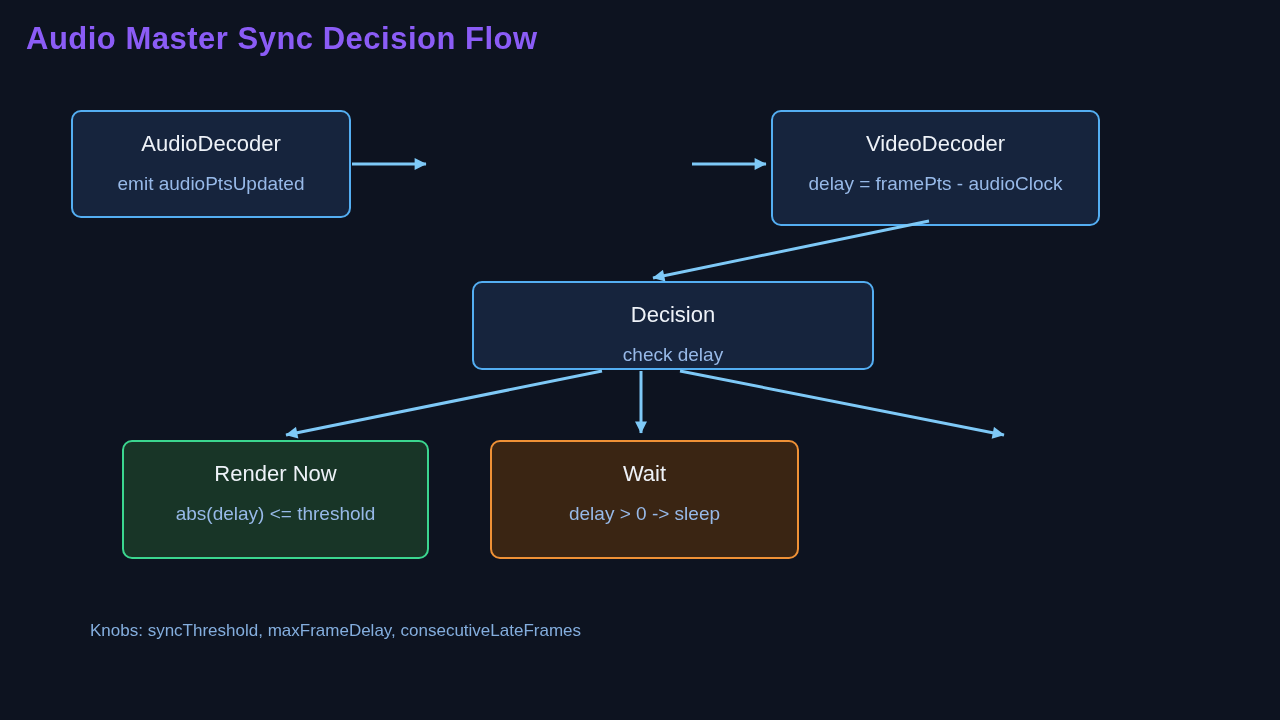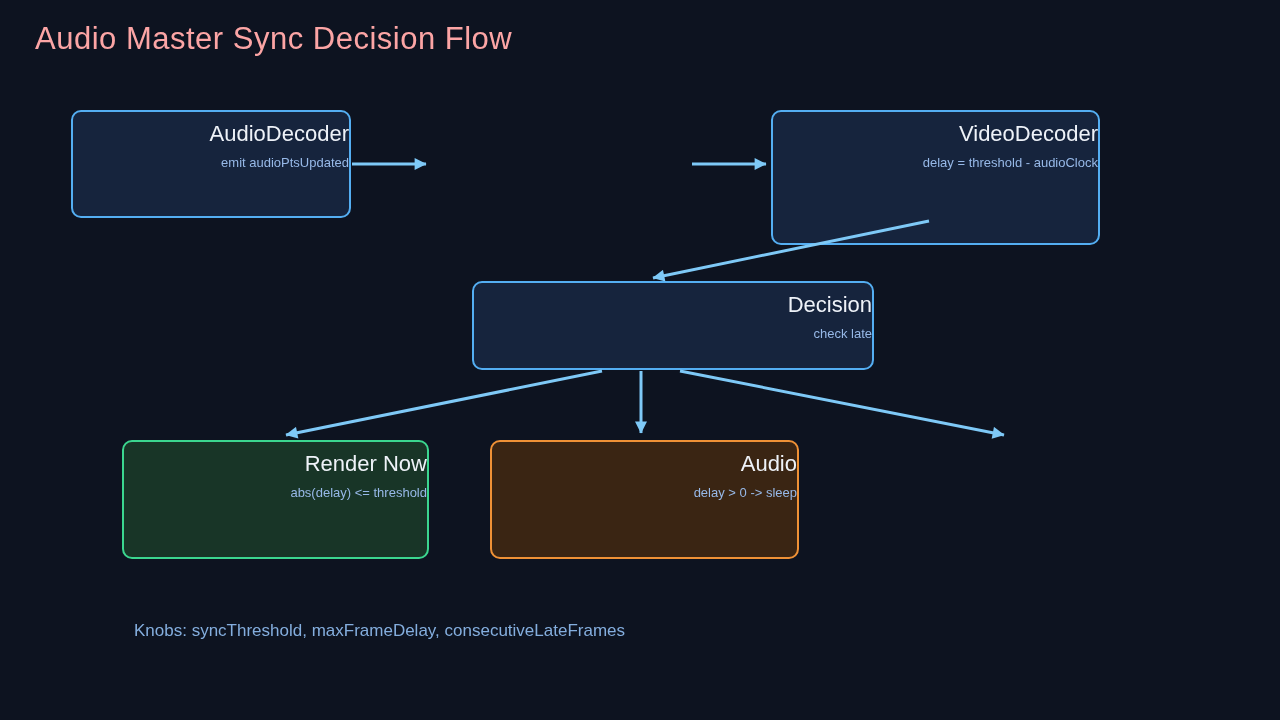--- a/index.html
+++ b/index.html
@@ -12,60 +12,60 @@
     font-family: "Liberation Sans", "DejaVu Sans", sans-serif;
   }
   .stage {
     position: relative;
     width: 1280px;
     height: 720px;
     background: #0d1320;
   }
   .page-title {
     position: absolute;
-    left: 35px;
+    left: 26px;
     top: 21px;
     font-size: 31px;
-    font-weight: 400;
-    color: #fca5a5;
+    font-weight: 700;
+    color: #8b5cf6;
     letter-spacing: 0.5px;
     white-space: nowrap;
   }
   .node {
     position: absolute;
     box-sizing: border-box;
     border-radius: 10px;
     border: 2px solid;
-    text-align: right;
-    padding-top: 8px;
+    text-align: center;
+    padding-top: 18px;
     z-index: 1;
   }
   .node .node-title {
     display: block;
     font-size: 22px;
     line-height: 27px;
     color: #eef2f8;
     white-space: nowrap;
   }
   .node .node-subtitle {
     display: block;
-    margin-top: 6px;
-    font-size: 13px;
+    margin-top: 17px;
+    font-size: 19px;
     line-height: 19px;
     color: #97b9e8;
     white-space: nowrap;
   }
   .node-blue   { background: #16243d; border-color: #54aef2; }
   .node-green  { background: #183527; border-color: #3bd68f; }
   .node-orange { background: #3a2513; border-color: #ef9136; }
   .node-red    { background: #3b1b25; border-color: #f87c7c; }
 
   #n-audio-decoder   { left: 71px;  top: 110px; width: 280px; height: 108px; }
   #n-av-synchronizer { left: 431px; top: 110px; width: 259px; height: 108px; }
-  #n-video-decoder   { left: 771px; top: 110px; width: 329px; height: 135px; }
+  #n-video-decoder   { left: 771px; top: 110px; width: 329px; height: 116px; }
   #n-decision        { left: 472px; top: 281px; width: 402px; height: 89px;  }
   #n-render-now      { left: 122px; top: 440px; width: 307px; height: 119px; }
   #n-wait            { left: 490px; top: 440px; width: 309px; height: 119px; }
   #n-drop-frame      { left: 861px; top: 440px; width: 307px; height: 119px; }
 
   .edges-layer {
     position: absolute;
     left: 0;
     top: 0;
     z-index: 3;
@@ -76,53 +76,52 @@
     stroke-width: 3;
     fill: none;
   }
   .footnote {
     position: absolute;
     left: 90px;
     top: 621px;
     font-size: 17px;
     color: #84aede;
     white-space: nowrap;
-    margin-left: 44px;
   }
 </style>
 </head>
 <body>
 
 <div class="stage">
 
   <div class="page-title">Audio Master Sync Decision Flow</div>
 
   <div class="node node-blue" id="n-audio-decoder">
     <span class="node-title">AudioDecoder</span>
     <span class="node-subtitle">emit audioPtsUpdated</span>
   </div>
 
 
   <div class="node node-blue" id="n-video-decoder">
     <span class="node-title">VideoDecoder</span>
-    <span class="node-subtitle">delay = threshold - audioClock</span>
+    <span class="node-subtitle">delay = framePts - audioClock</span>
   </div>
 
   <div class="node node-blue" id="n-decision">
     <span class="node-title">Decision</span>
-    <span class="node-subtitle">check late</span>
+    <span class="node-subtitle">check delay</span>
   </div>
 
   <div class="node node-green" id="n-render-now">
     <span class="node-title">Render Now</span>
     <span class="node-subtitle">abs(delay) &lt;= threshold</span>
   </div>
 
   <div class="node node-orange" id="n-wait">
-    <span class="node-title">Audio</span>
+    <span class="node-title">Wait</span>
     <span class="node-subtitle">delay &gt; 0 -&gt; sleep</span>
   </div>
 
 
   <svg class="edges-layer" width="1280" height="720" viewBox="0 0 1280 720">
     <defs>
       <marker id="arrowhead" viewBox="0 0 10 10" refX="9.5" refY="5" markerWidth="14" markerHeight="12" markerUnits="userSpaceOnUse" orient="auto">
         <path d="M 0 0 L 10 5 L 0 10 z" fill="#7ec9f7"></path>
       </marker>
     </defs>

